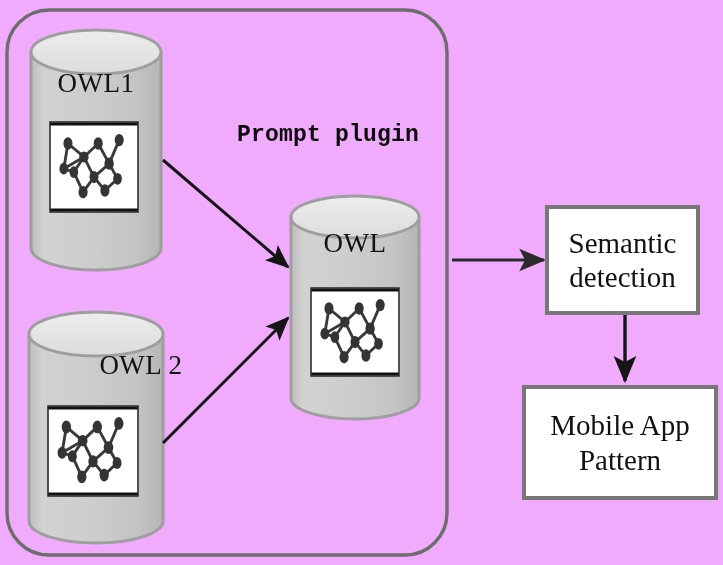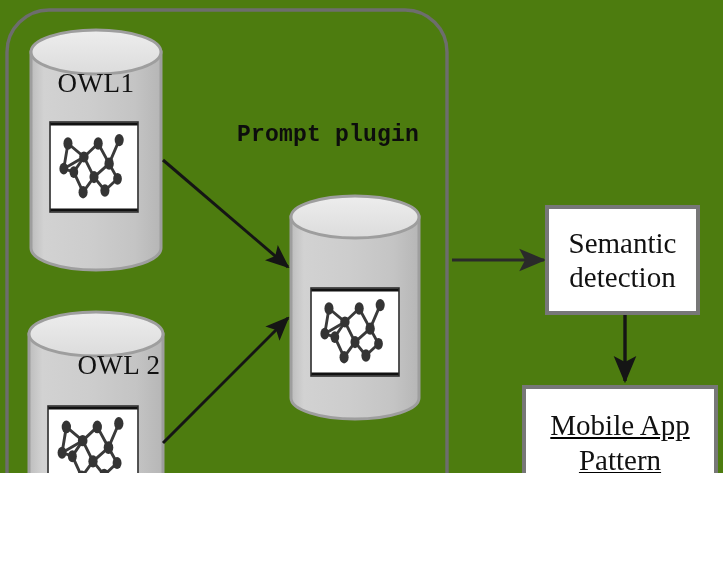--- a/index.html
+++ b/index.html
@@ -7,22 +7,22 @@
     margin: 0;
     padding: 0;
     background: #ffffff;
   }
   body {
     font-family: "Liberation Serif", "DejaVu Serif", serif;
   }
   #diagram-root {
     position: relative;
     width: 723px;
-    height: 473px;
-    background: #4d7c0f;
+    height: 565px;
+    background: #f0abfc;
     overflow: hidden;
   }
   .layer {
     position: absolute;
     left: 0;
     top: 0;
     width: 723px;
     height: 565px;
   }
   #svg-layer { z-index: 1; }
@@ -173,29 +173,30 @@
 
     <line x1="452" y1="260" x2="544" y2="260" stroke="#2a2a2a" stroke-width="3" marker-end="url(#arrowSolid2)"></line>
 
     <line x1="625" y1="314" x2="625" y2="381" stroke="#151515" stroke-width="3.4" marker-end="url(#arrowSolid)"></line>
   </svg>
 
   <div class="layer" id="html-layer">
 
     <div class="cyl-label big" style="left:31px; top:68px; width:130px;">OWL1</div>
 
-    <div class="cyl-label big" style="left:12px; top:350px; width:134px;padding-left:40px;">OWL 2</div>
-
+    <div class="cyl-label big" style="left:34px; top:350px; width:134px;padding-left:40px;">OWL 2</div>
+
+    <div class="cyl-label big" style="left:291px; top:228px; width:128px;">OWL</div>
 
     <div class="plugin-label" style="left:237px; top:122px;font-family:Liberation Mono, monospace;">Prompt plugin</div>
 
     <div class="proc-box" style="left:545px; top:205px; width:155px; height:110px;">
       <span class="proc-box-text">Semantic
 detection</span>
     </div>
 
-    <div class="proc-box" style="left:522px; top:385px; width:196px; height:115px;text-decoration:underline;">
+    <div class="proc-box" style="left:522px; top:385px; width:196px; height:115px;">
       <span class="proc-box-text">Mobile App
 Pattern</span>
     </div>
 
   </div>
 </div>
 
 </body></html>

